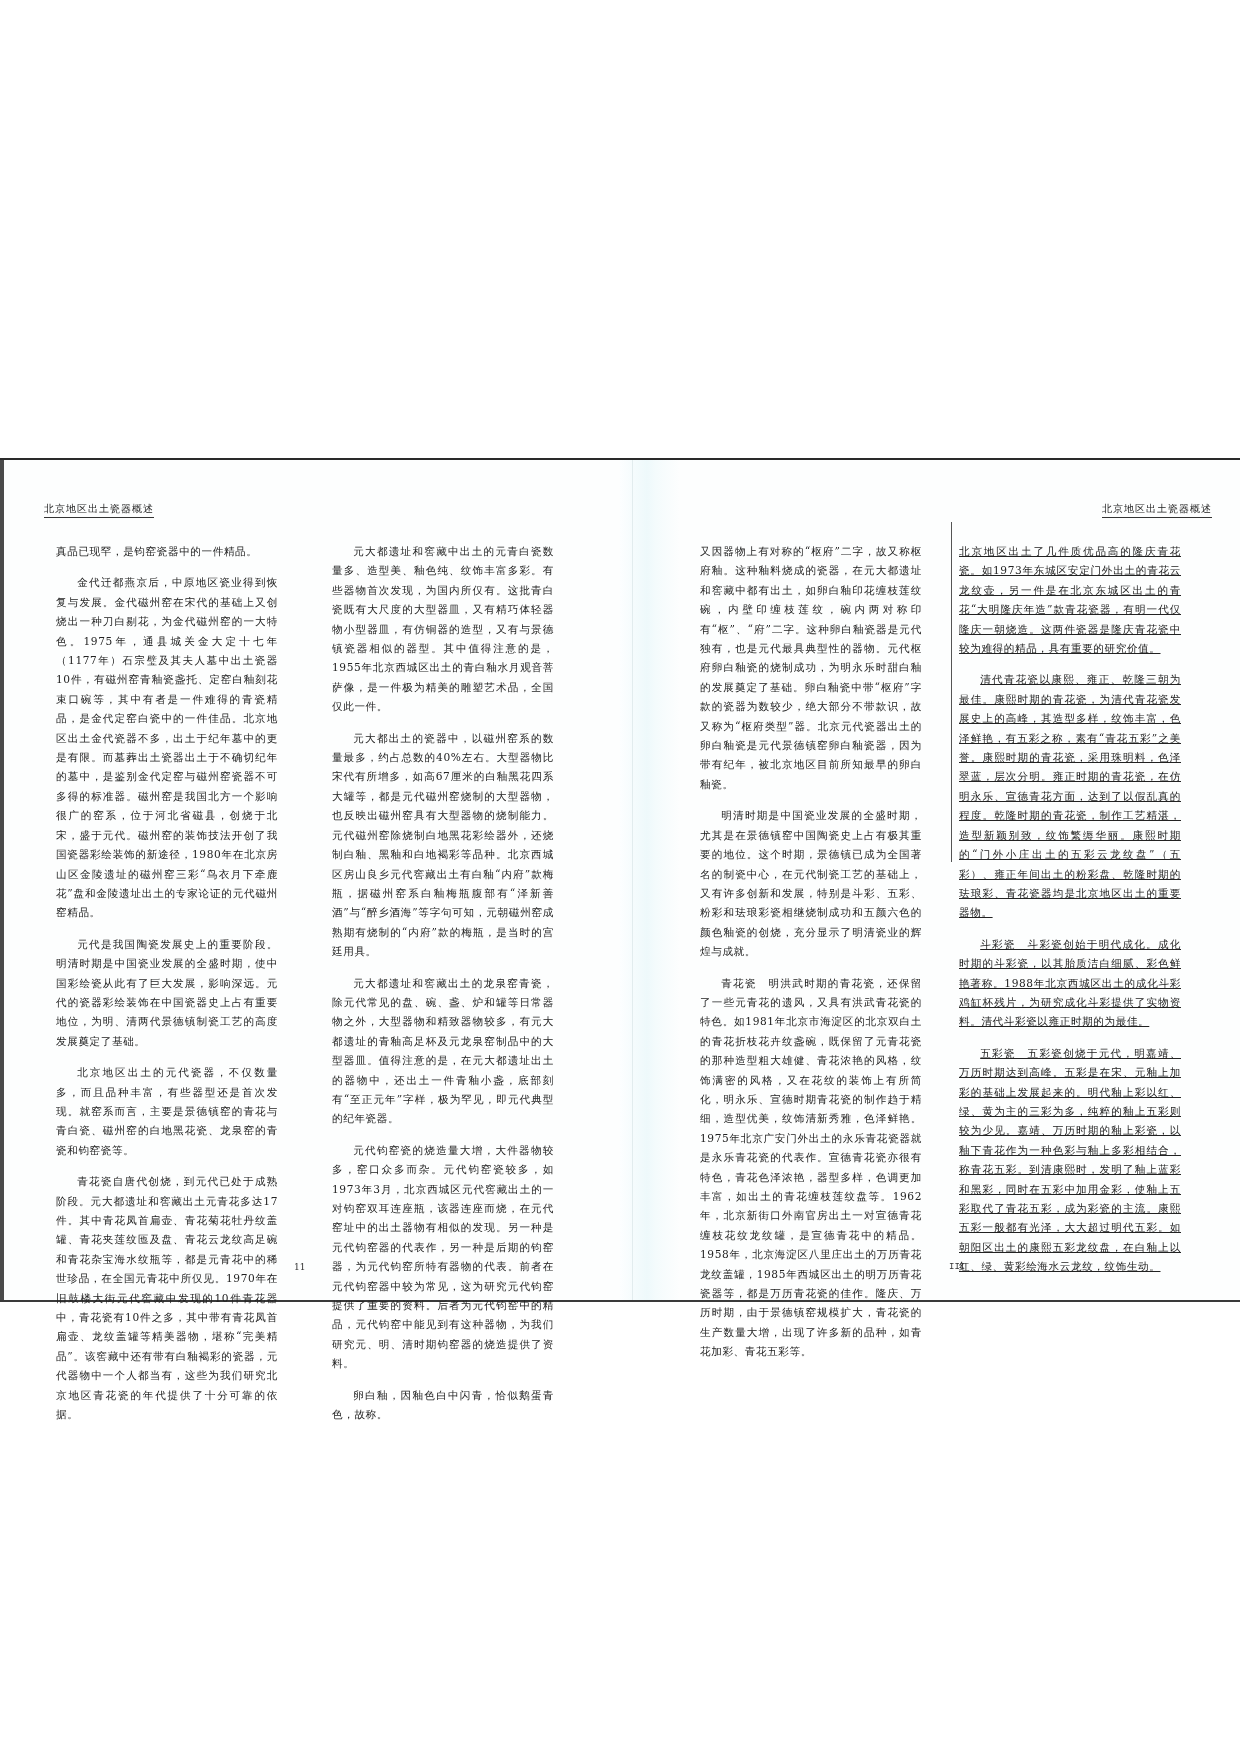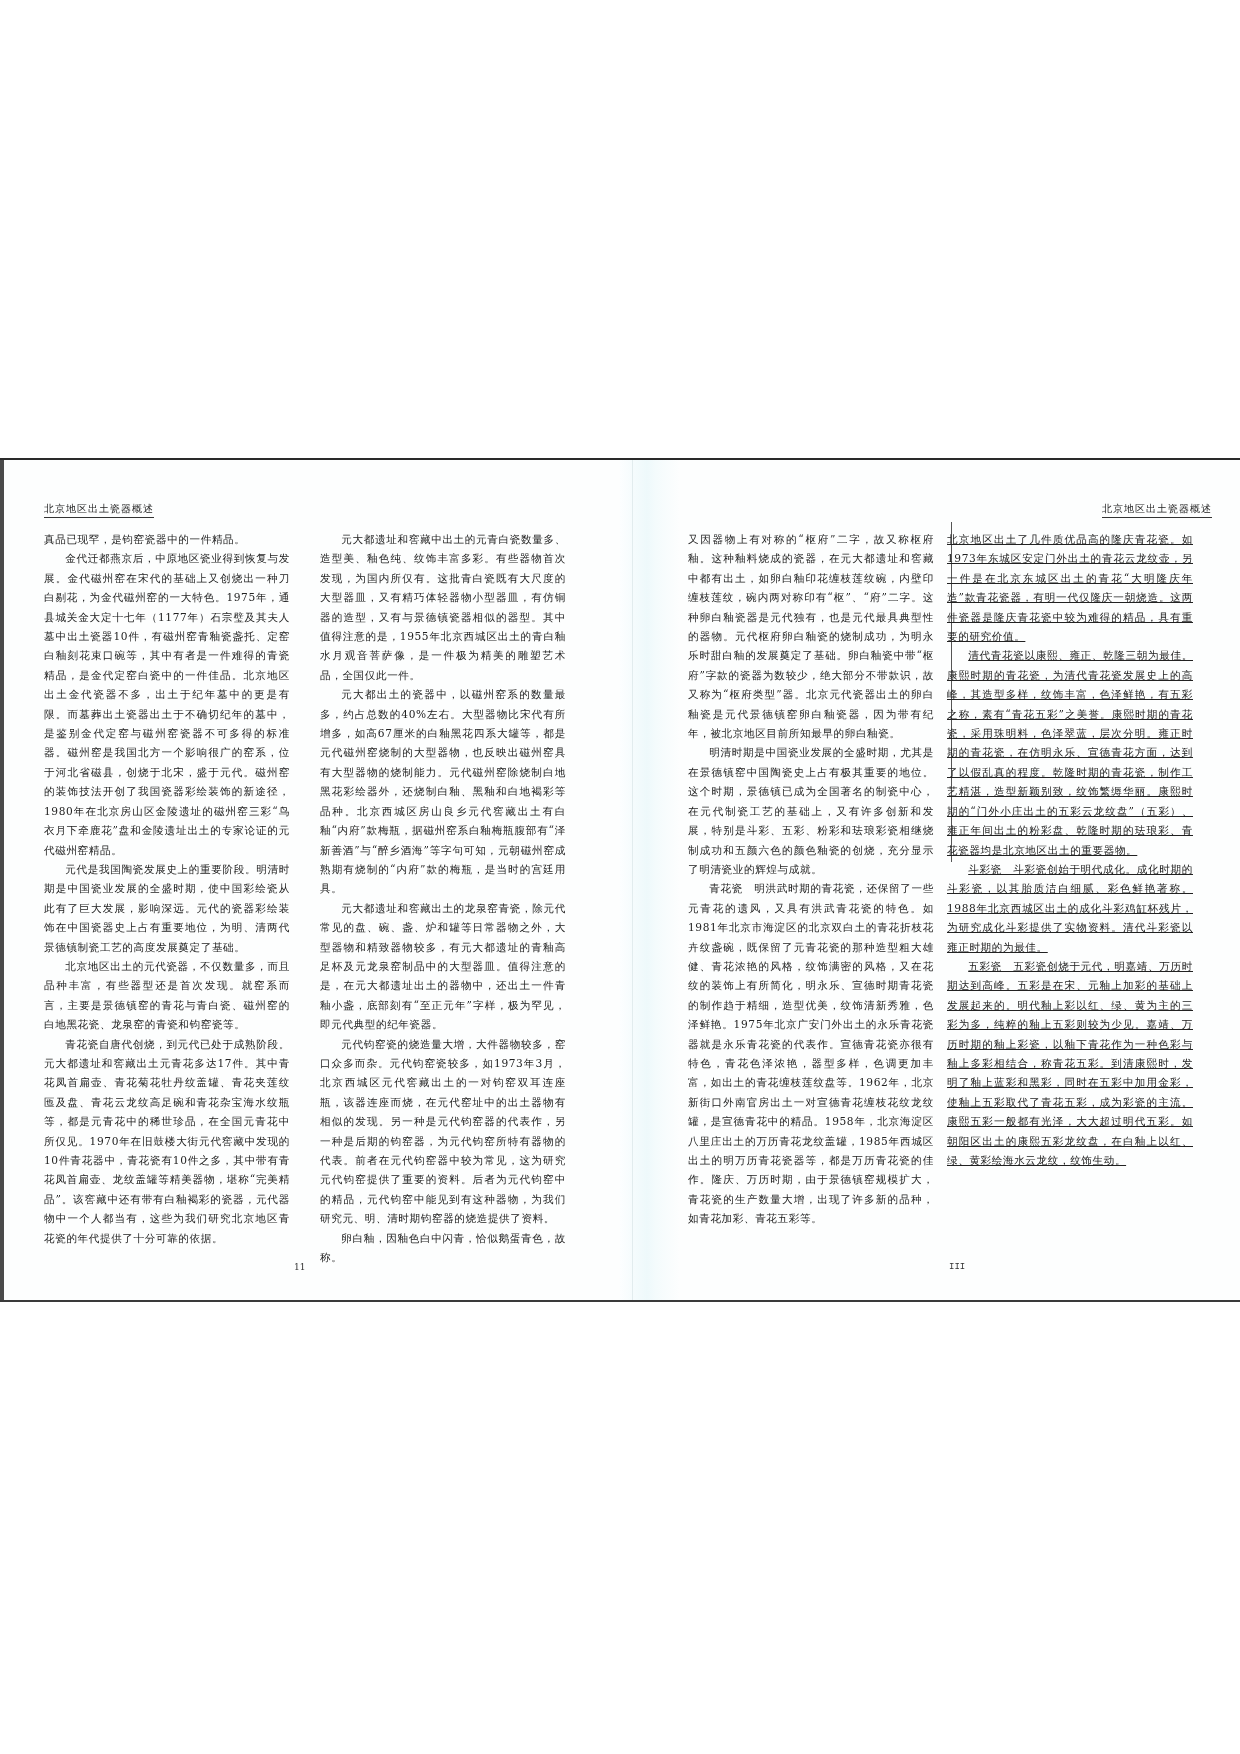--- a/index.html
+++ b/index.html
@@ -22,21 +22,21 @@
   .running-head {
     position: absolute; top: 42px; font-size: 10px; letter-spacing: 1px; color: #222;
     border-bottom: 1px solid #333; padding-bottom: 1px;
   }
   .running-head.left { left: 44px; }
   .running-head.right { right: 28px; }
   .column {
     position: absolute; top: 70px; width: 246px; font-size: 10.6px; line-height: 19.4px;
     color: #222; text-align: justify; letter-spacing: 0.6px;
   }
-  .column p { margin: 0; text-indent: 2em; }
+  .column p { margin: 12px; text-indent: 2em; }
   .column p.noindent { text-indent: 0; }
   .col1 { left: 44px; }
   .col2 { left: 320px; }
   .col3 { left: 688px; }
   .col4 { left: 947px; text-decoration: underline; }
   .vrule { position: absolute; left: 951px; top: 62px; width: 1px; height: 340px; background: #555; }
   .page-num { position: absolute; top: 802px; font-size: 9px; color: #333; }
   .page-num.left { left: 294px; }
   .page-num.right { left: 949px; font-family: Liberation Mono, monospace; }
 </style>

